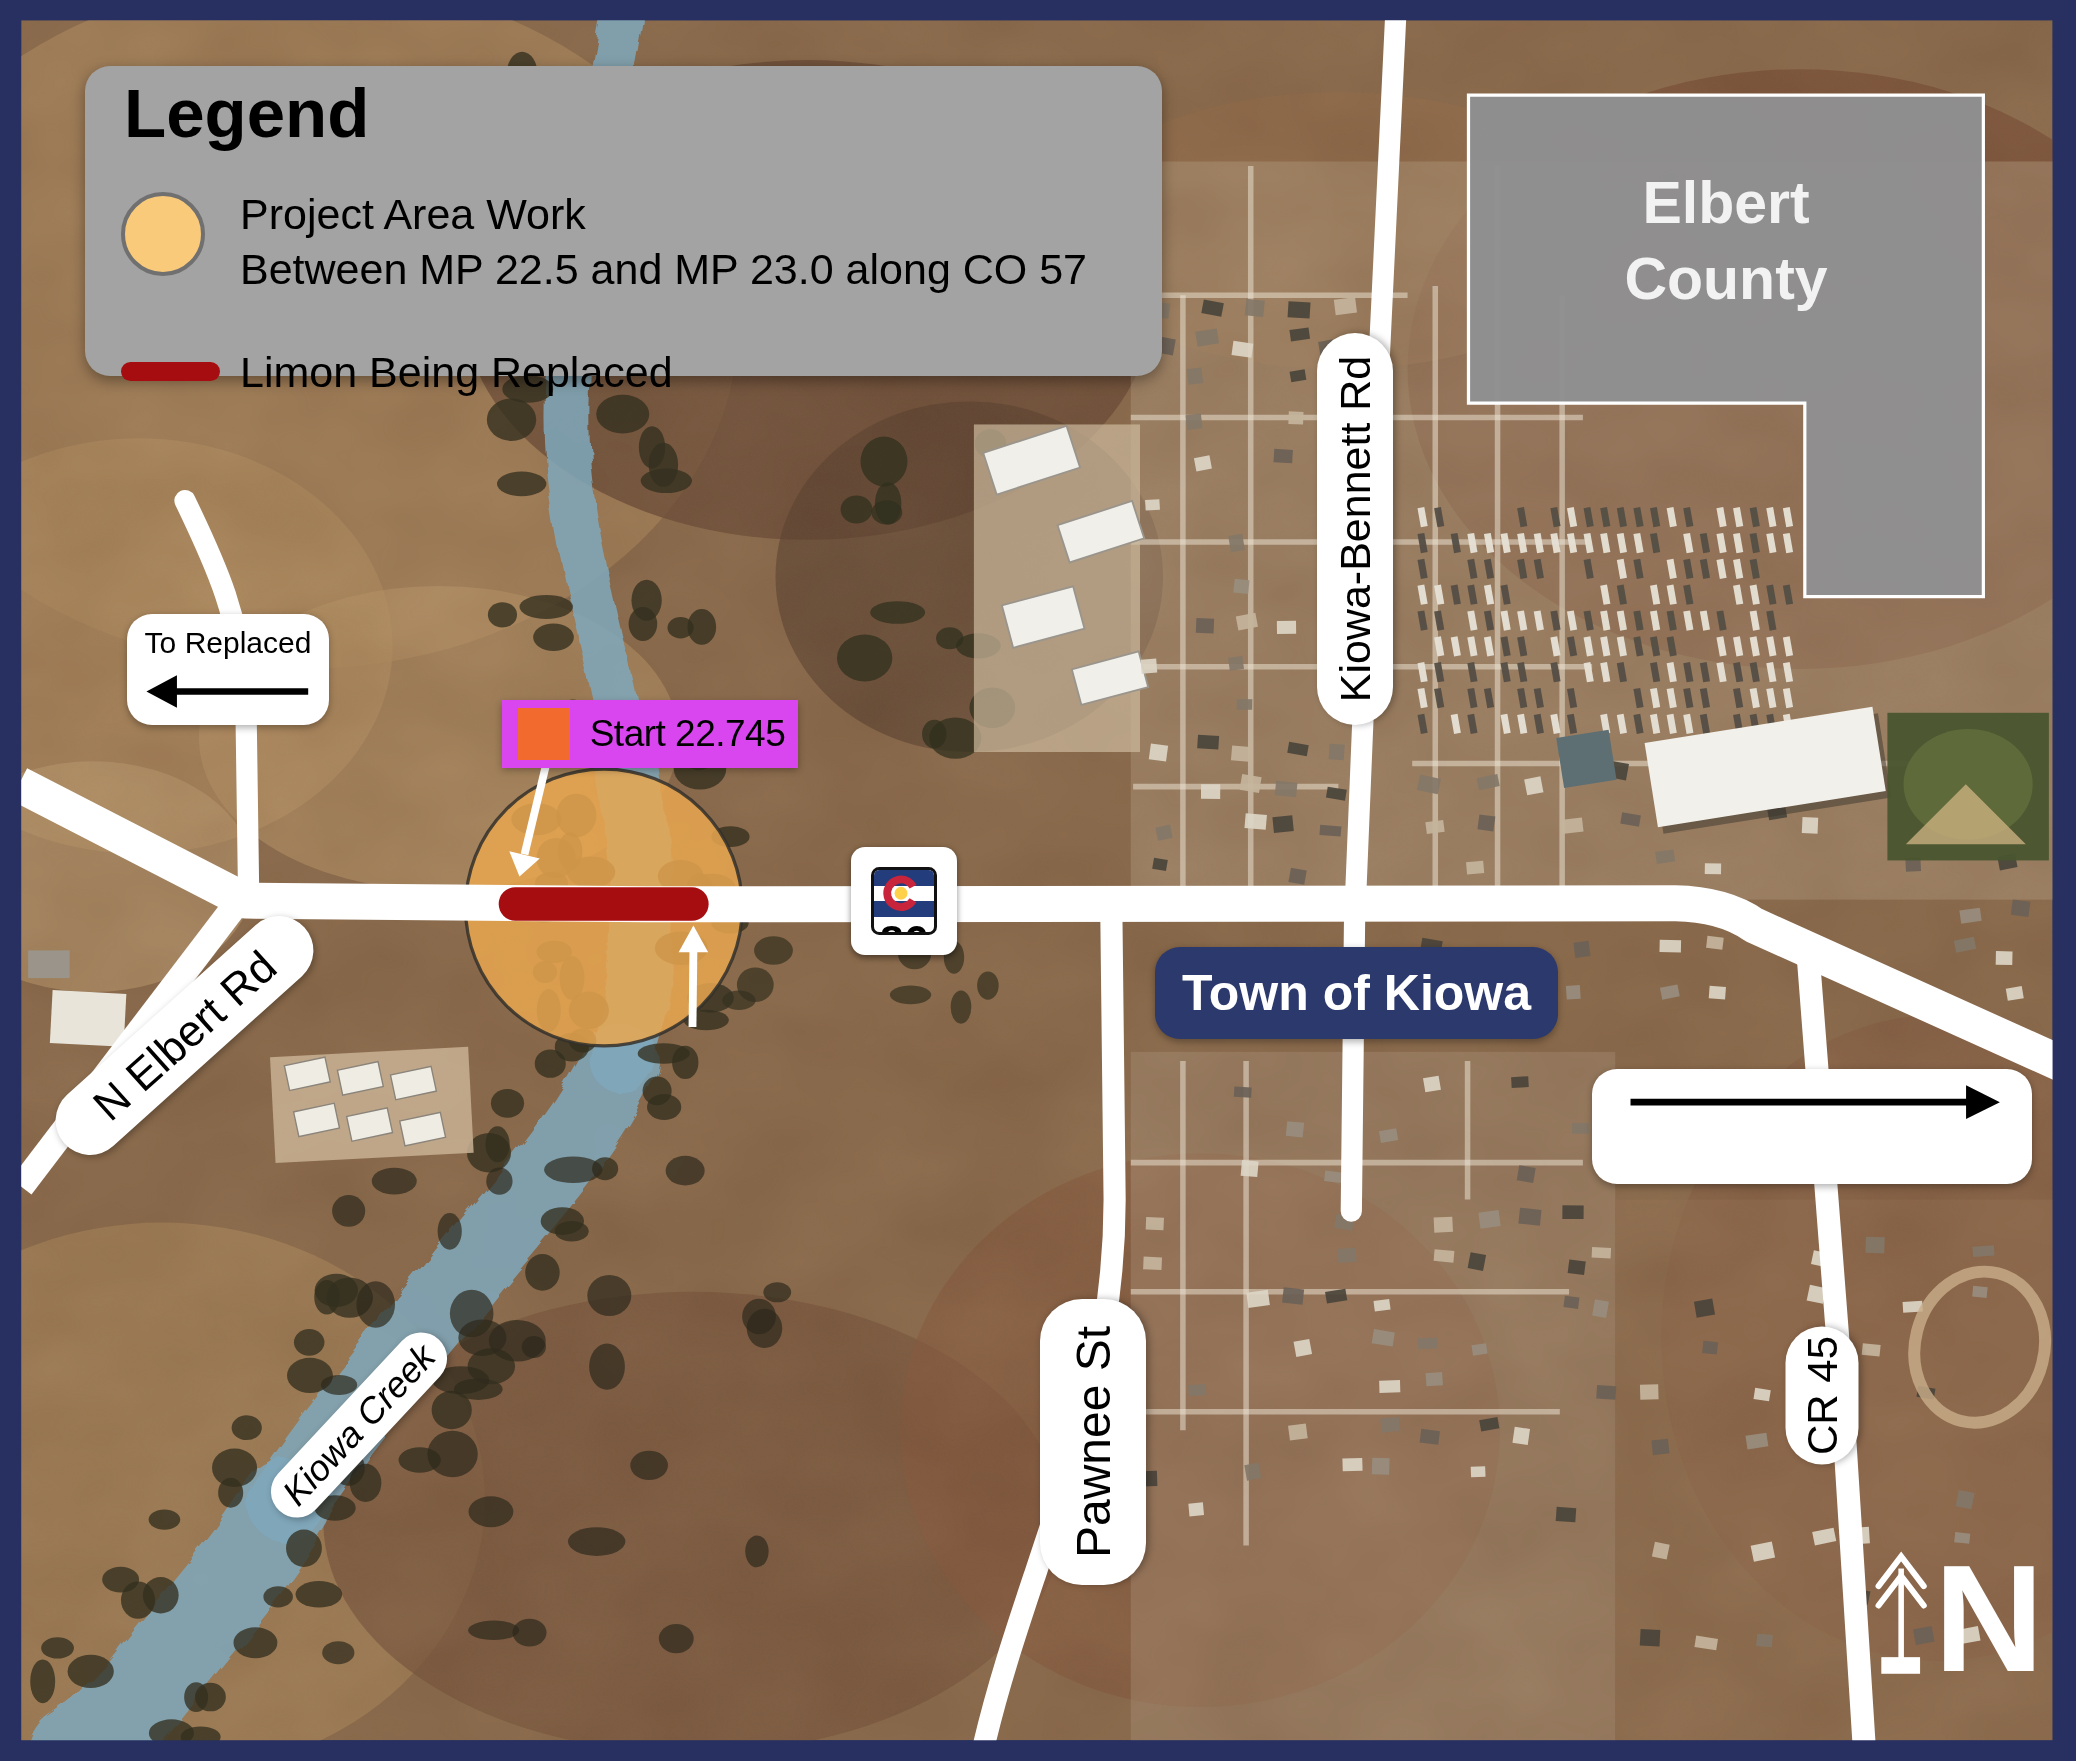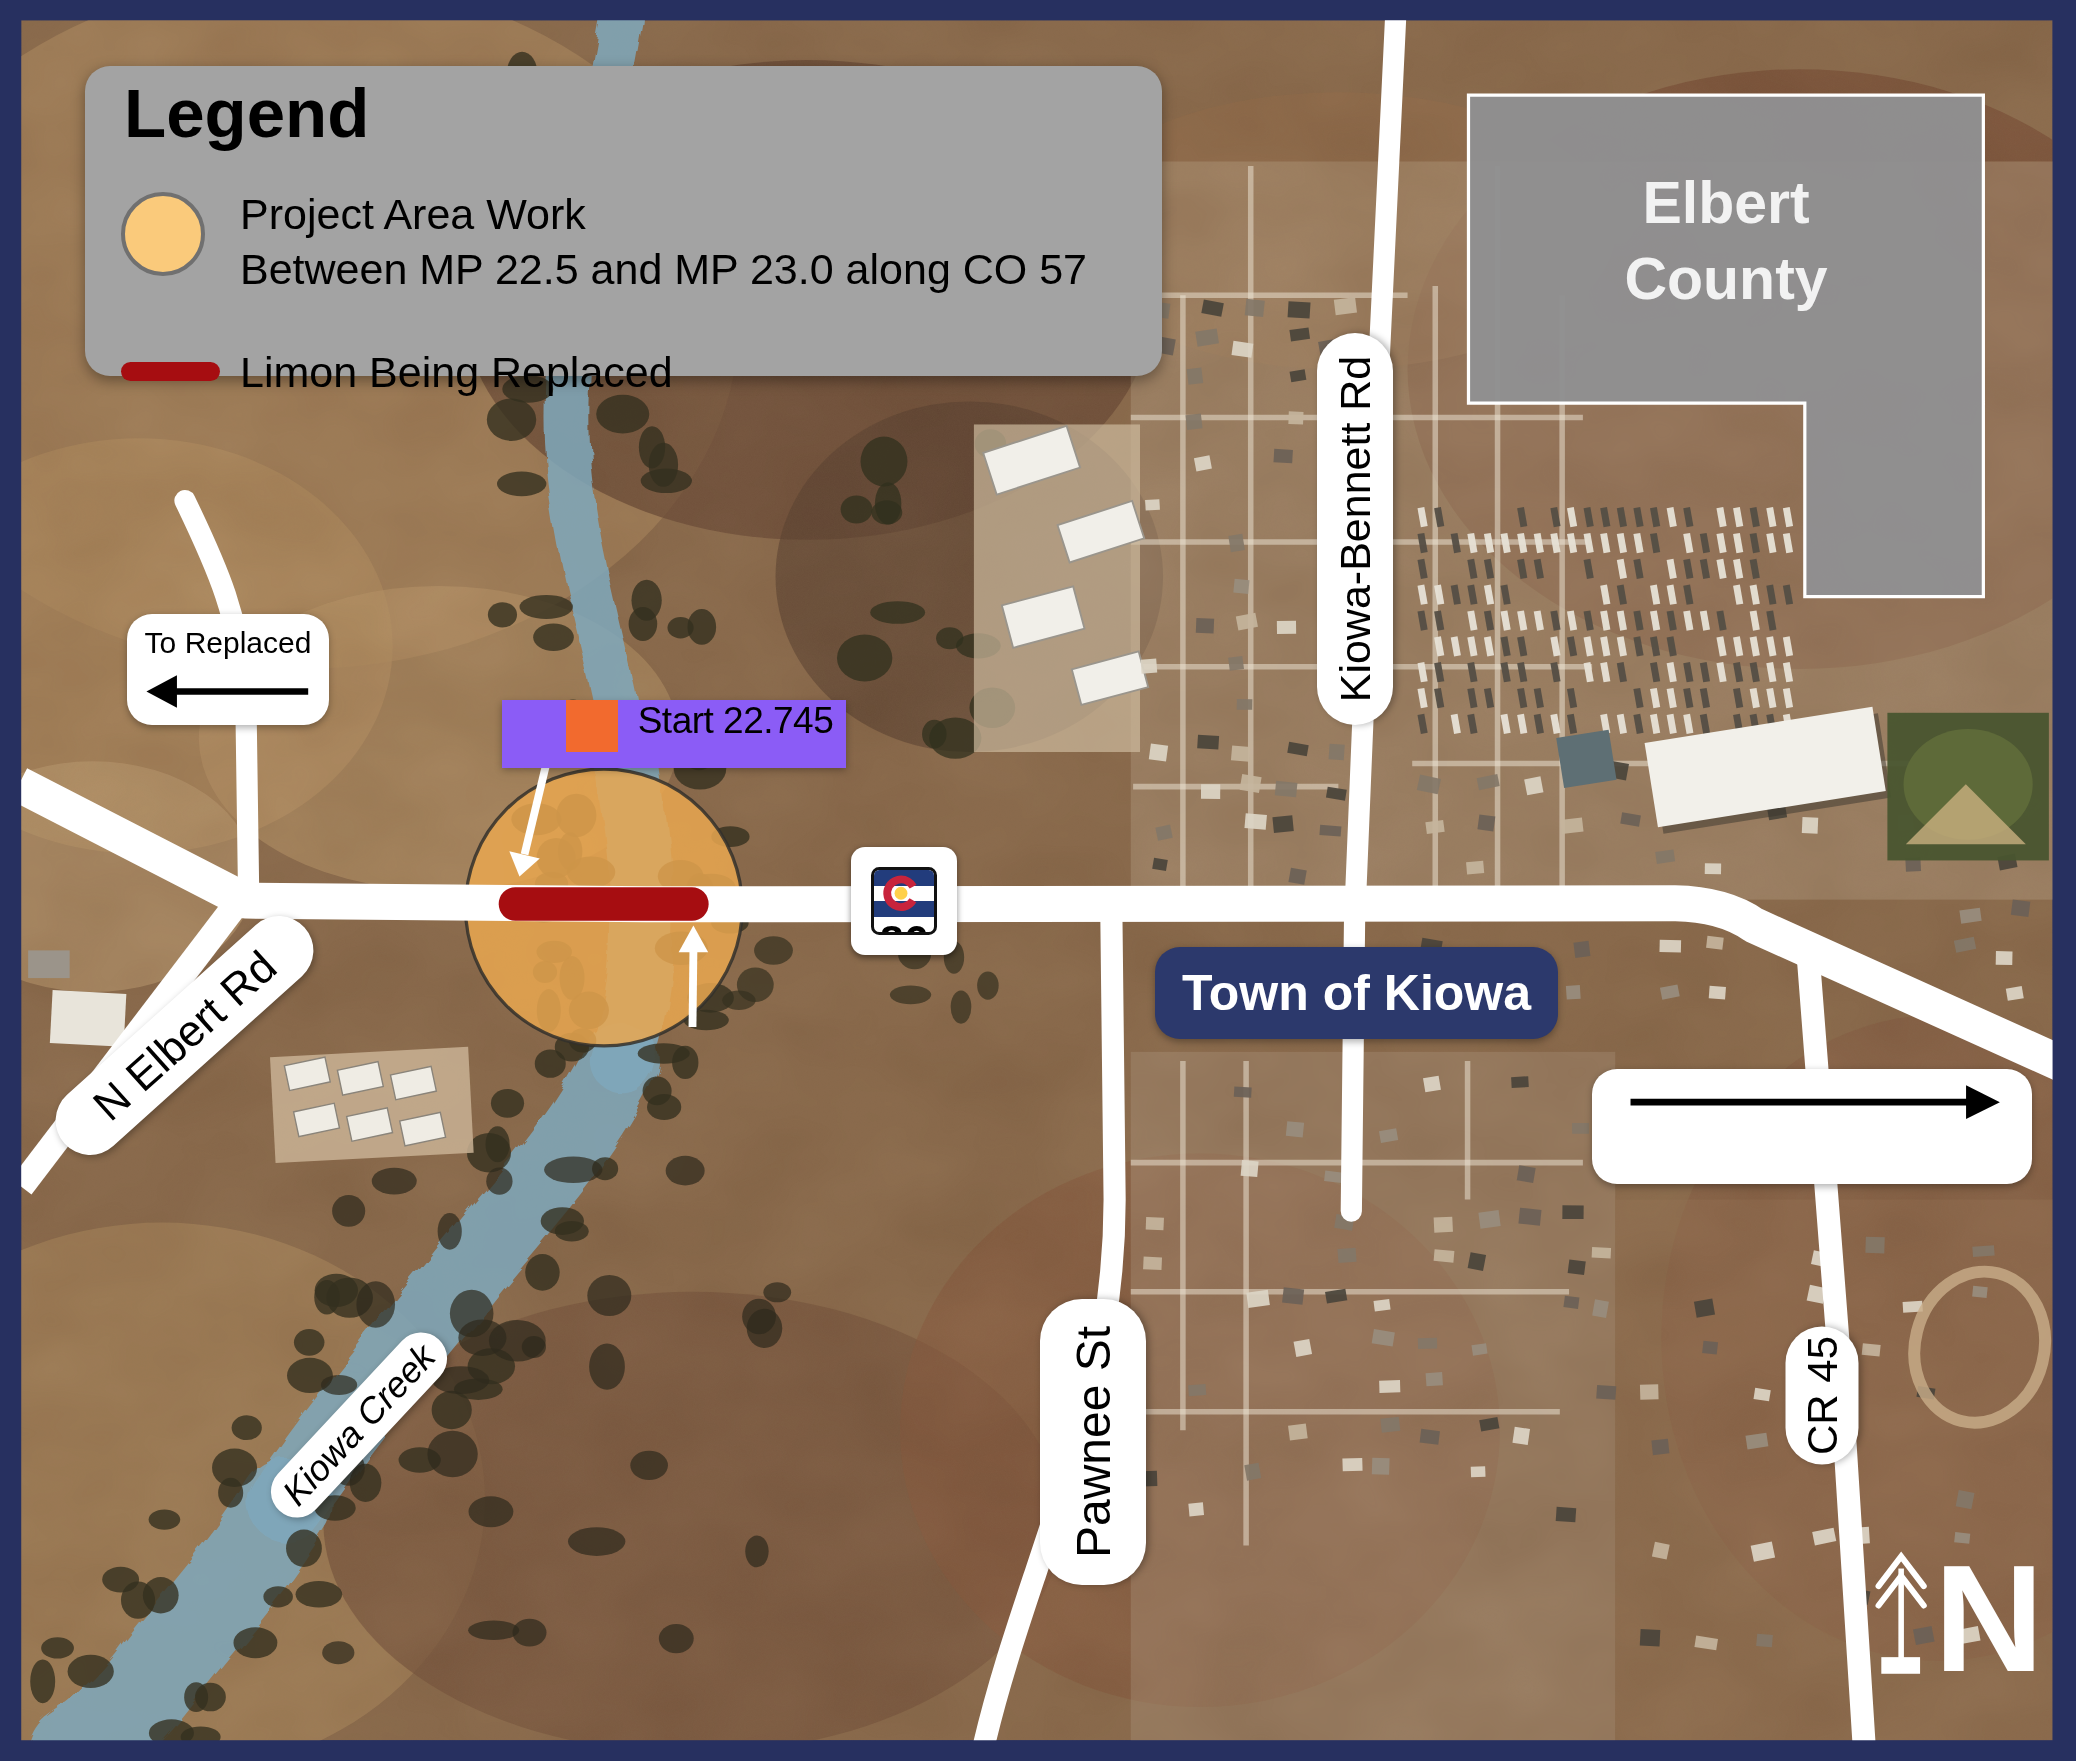--- a/index.html
+++ b/index.html
@@ -37,21 +37,21 @@
   #pill-creek{left:242px;top:1399px;width:234px;height:52px;transform:rotate(-47deg);font-size:36px;font-style:italic;}
   
   .dirbox{position:absolute;background:#fff;border-radius:25px;box-shadow:0 2.8px 7.4px rgba(0,0,0,.3);z-index:3;}
   #dir-west{left:127px;top:614px;width:202px;height:111px;}
   #dir-west .txt{position:absolute;left:0;top:12px;width:100%;text-align:center;font-size:30px;color:#000;white-space:nowrap;}
   #dir-west svg{position:absolute;left:0;bottom:8.3px;}
   #dir-east{left:1592px;top:1069px;width:440px;height:115px;}
   #dir-east .txt{position:absolute;left:0;bottom:10px;width:100%;text-align:center;font-size:40px;color:#000;white-space:nowrap;}
   #dir-east svg{position:absolute;left:0;top:8.3px;}
   
-  .mark{position:absolute;background:#8b5cf6;display:flex;align-items:flex-start;box-shadow:0 2.8px 7.4px rgba(0,0,0,.3);z-index:3;padding-left:48px;}
+  .mark{position:absolute;background:#d946ef;display:flex;align-items:center;box-shadow:0 2.8px 7.4px rgba(0,0,0,.3);z-index:3;}
   #mark-start{left:502px;top:700px;width:296px;height:68px;}
   #mark-end{left:650px;top:1027px;width:297px;height:71px;}
   .mark .sq{width:52px;height:52px;margin-left:15.7px;background:var(--c-orange,#F26A2E);flex:none;}
   .mark .txt{font-size:37px;color:#000;margin-left:20px;letter-spacing:-0.5px;white-space:nowrap;}
   
   #town-label{left:1155px;top:947px;width:403px;height:92px;background:var(--c-town,#2C396C);
           border-radius:25px;display:flex;align-items:center;justify-content:center;color:#fff;
           font-weight:bold;font-size:50px;white-space:nowrap;box-shadow:0 2.8px 7.4px rgba(0,0,0,.3);}
   
   #shield{left:851px;top:847px;width:106px;height:108px;background:#fff;border-radius:14px;

